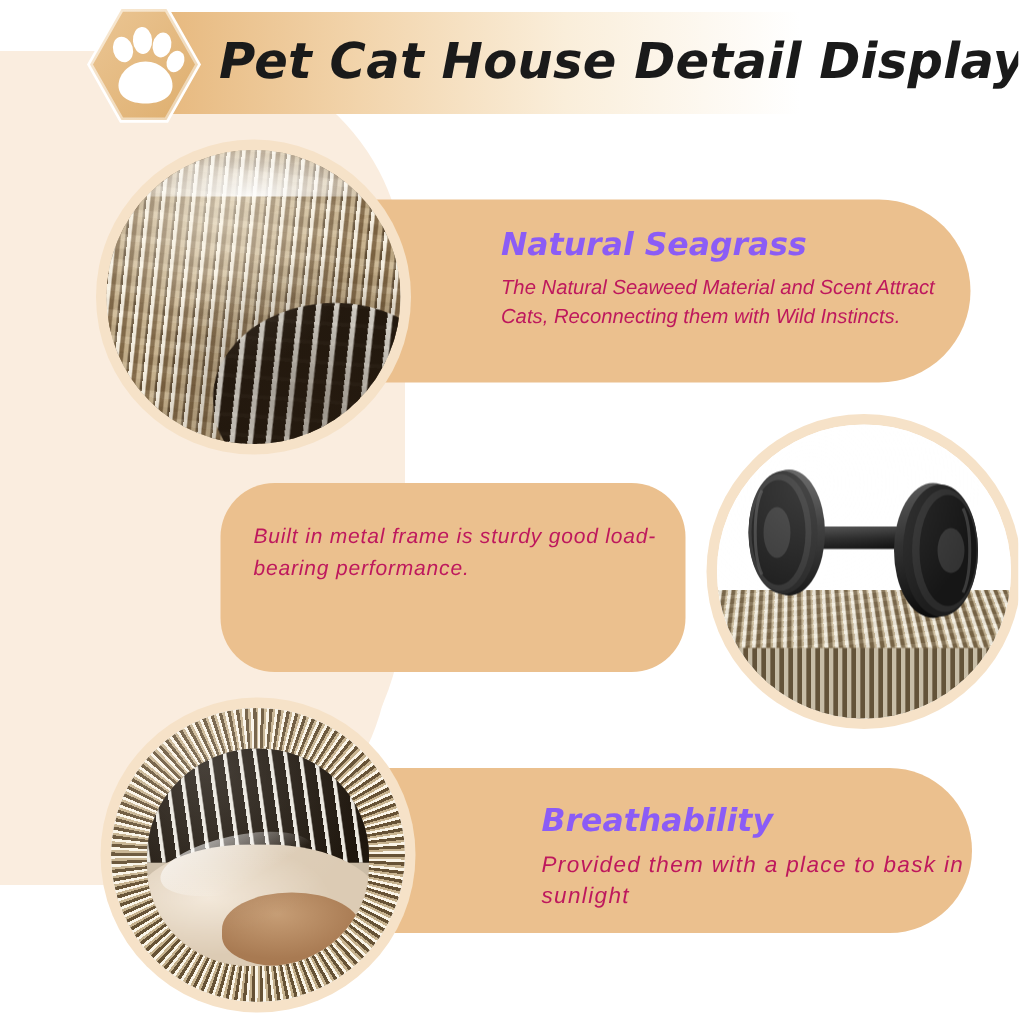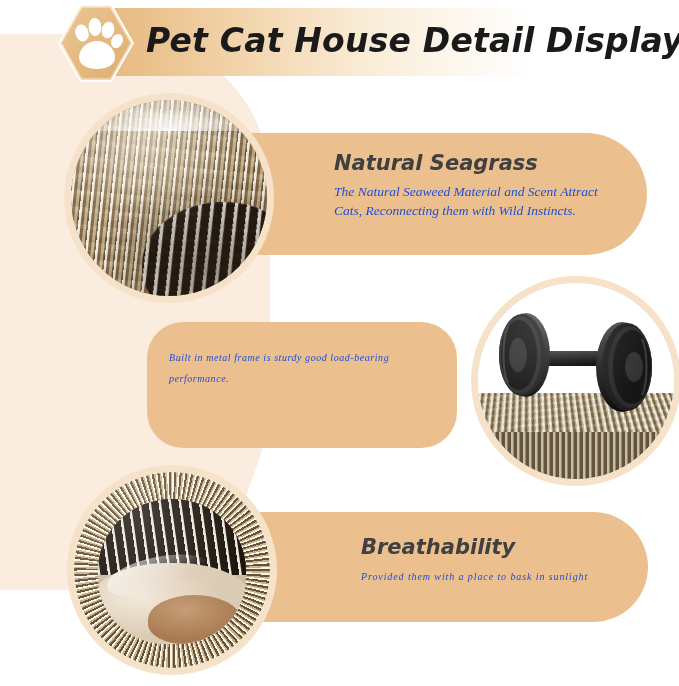--- a/index.html
+++ b/index.html
@@ -107,39 +107,39 @@
 
   .block-text {
     position: absolute;
     z-index: 6;
   }
   .block-title {
     font-family: "DejaVu Sans", sans-serif;
     font-style: italic;
     font-weight: bold;
     font-size: 21px;
-    color: #404040;
+    color: #8b5cf6;
     margin: 0 0 7px 0;
     white-space: nowrap;
   }
   .block-body {
-    font-family: Liberation Serif, serif;
+    font-family: Liberation Sans, sans-serif;
     font-style: italic;
     font-size: 13.5px;
     line-height: 19px;
-    color: #1d4ed8;
+    color: #be185d;
     margin: 0;
   }
   .block-body.wide {
-    font-size: 10px;
+    font-size: 14px;
     letter-spacing: 0.55px;
     line-height: 21px;
   }
   .block-body.spaced {
-    font-size: 10px;
+    font-size: 15px;
     letter-spacing: 0.9px;
     line-height: 21px;
   }
 
   .text-1 { left: 334px; top: 151px; width: 290px; }
   .text-2 { left: 169px; top: 347px; width: 275px; }
   .text-3 { left: 334px; top: 535px; width: 290px; margin-left: 27px; }
 
   
   .photo {

